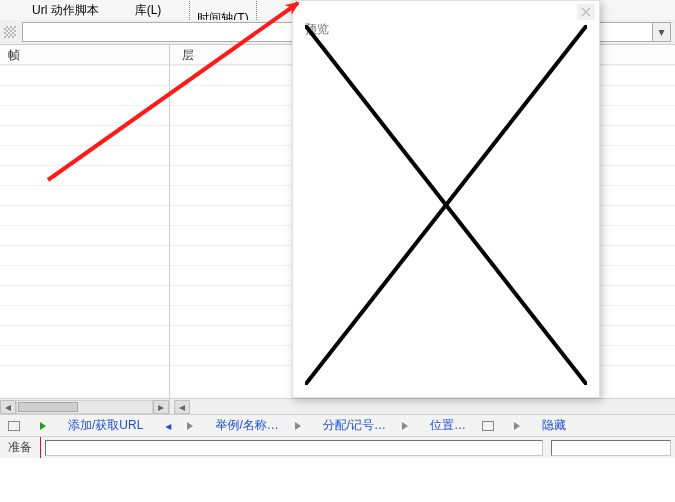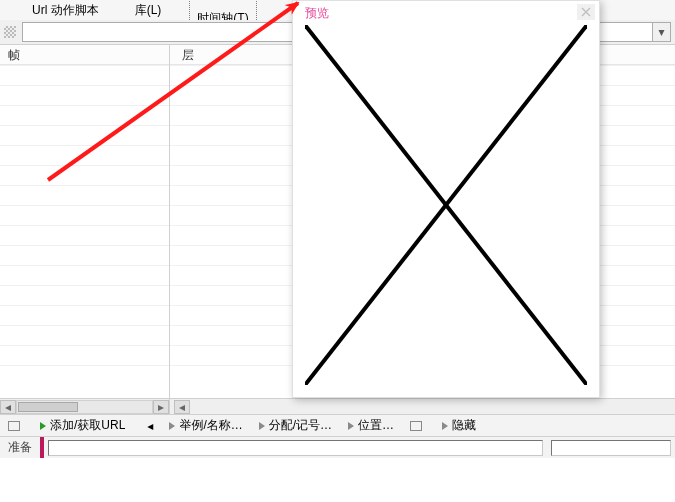--- a/index.html
+++ b/index.html
@@ -75,43 +75,43 @@
   .center-panel .h-scroll-arrow-only {
     position: absolute; left: 0; bottom: 0; width: 100%; height: 16px;
     background: #efefef; border-top: 1px solid #d0d0d0; display:flex; align-items:center; padding-left:4px;
   }
 
   
   .action-bar {
     position: absolute; left: 0; top: 414px; width: 675px; height: 22px;
     background: #f3f3f3; border-top: 1px solid #d0d0d0; display: flex; align-items: center;
   }
-  .ab-btn { display: inline-flex; align-items: center; padding: 0 8px; color: #000000; cursor: default; }
+  .ab-btn { display: inline-flex; align-items: center; padding: 0 8px; color: #1d4ed8; cursor: default; gap: 18px; }
   .tri-play { width: 0; height: 0; border-top: 4px solid transparent; border-bottom: 4px solid transparent; border-left: 6px solid #2a9b2a; margin-right: 4px; }
   .tri-gray { width: 0; height: 0; border-top: 4px solid transparent; border-bottom: 4px solid transparent; border-left: 6px solid #8a8a8a; margin-right: 4px; }
   .rect-ph { width: 12px; height: 10px; border: 1px solid #888; margin-right: 4px; }
 
   .status-bar {
     position: absolute; left: 0; top: 436px; width: 675px; height: 22px;
     background: #f3f3f3; border-top: 1px solid #d0d0d0; display: flex; align-items: center;
   }
-  .status-seg { padding: 0 8px; border-right: 4px solid #be185d; height: 100%; display: flex; align-items: center; color: #444; }
+  .status-seg { padding: 0 8px; border-right: 1px solid #be185d; height: 100%; display: flex; align-items: center; color: #444; }
   .status-fill { flex: 1; height: 100%; display:flex; align-items:center; }
   .status-inset { margin: 2px 4px; height: 16px; flex:1; background:#fff; border:1px inset #c8c8c8; }
 
   
   .preview-popup {
     position: absolute; left: 292px; top: 0; width: 308px; height: 398px;
     background: #ffffff;
     box-shadow: 2px 2px 8px rgba(0,0,0,0.25);
     border: 1px solid #e0e0e0;
     z-index: 50;
   }
   .preview-title {
-    position: absolute; left: 12px; top: 4px; color: #ec4899;
+    position: absolute; left: 12px; top: 20px; color: #737373;
   }
   .preview-close {
     position: absolute; right: 4px; top: 3px; width: 18px; height: 16px;
     background: #f0f0f0; display:flex; align-items:center; justify-content:center;
   }
   .preview-canvas {
     position: absolute; left: 12px; top: 24px; right: 12px; bottom: 12px;
   }
   .preview-canvas svg { width: 100%; height: 100%; }
 

